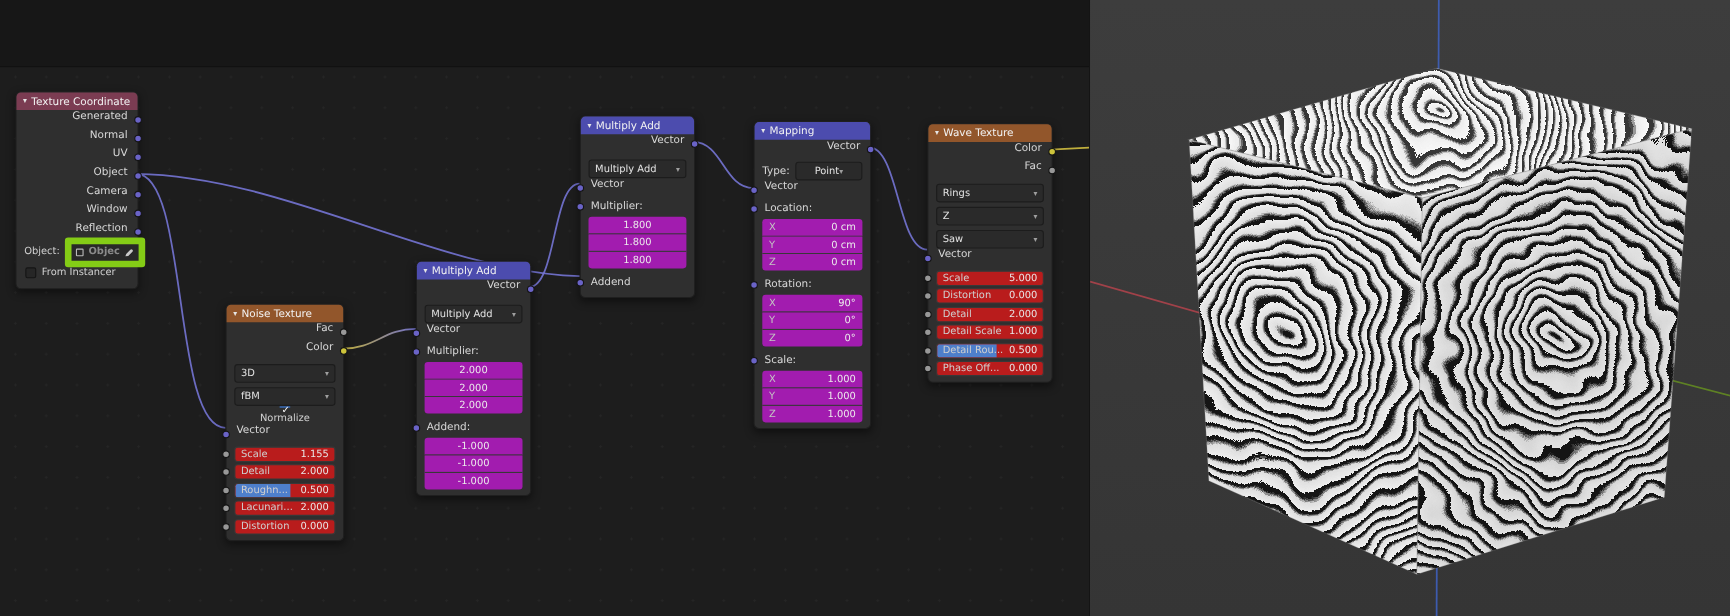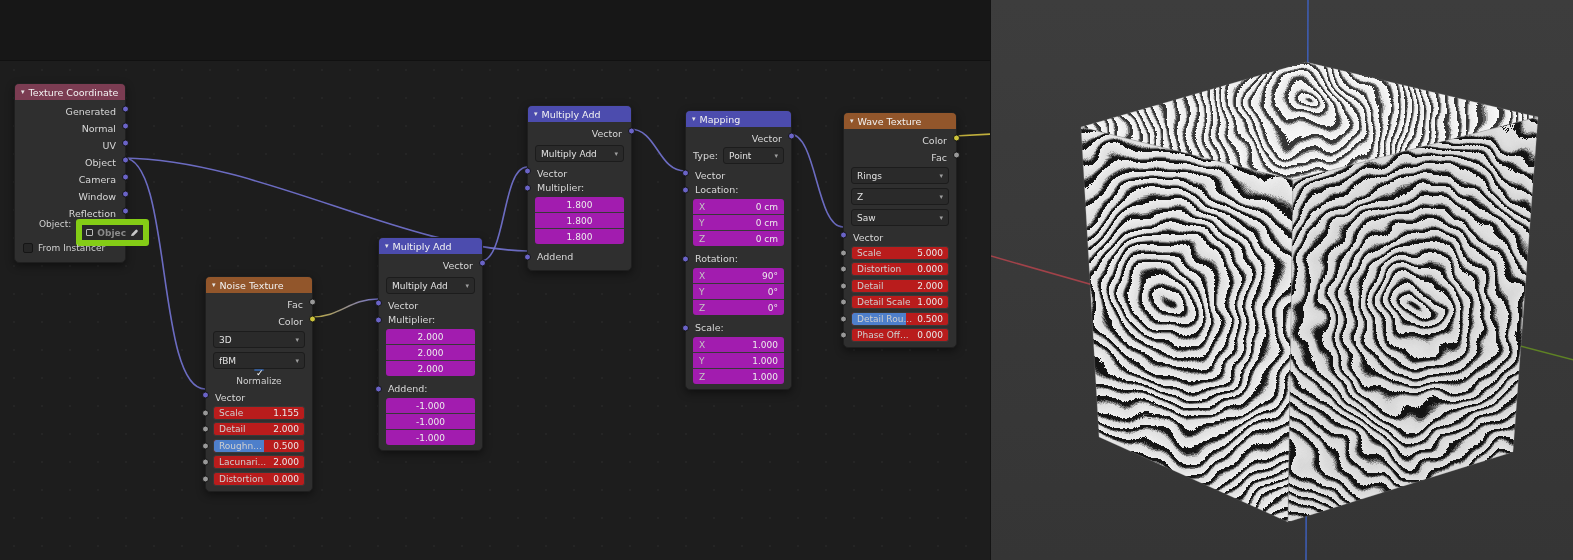--- a/index.html
+++ b/index.html
@@ -12,21 +12,21 @@
   .top-strip{position:absolute;left:0;top:0;width:990px;height:60px;background:#171717;
     border-bottom:1px solid #111;z-index:0;}
   svg.noodles{position:absolute;left:0;top:0;z-index:1;}
   .node{position:absolute;z-index:2;background:#2f2f2f;border:1px solid #1f1f1f;border-radius:5px;
     box-shadow:0 3px 8px rgba(0,0,0,0.45);}
   .nhead{height:16px;border-radius:4px 4px 0 0;display:flex;align-items:center;gap:4px;
     padding:0 6px;font-size:9.5px;color:#f2f2f2;white-space:nowrap;overflow:hidden;}
   .h-input{background:#7b3c52;} .h-texture{background:#92562b;} .h-vector{background:#4c4cae;}
   .chev{font-size:7px;color:#e6e6e6;line-height:16px;}
   .nbody{padding-bottom:5px;}
-  .row{height:17px;display:flex;align-items:flex-end;position:relative;padding:0 9px;
+  .row{height:17px;display:flex;align-items:flex-start;position:relative;padding:0 9px;
     font-size:9.5px;color:#d8d8d8;white-space:nowrap;}
   .row.out{justify-content:flex-end;}
   .sock{position:absolute;width:7px;height:7px;border-radius:50%;border:1px solid #141414;
     top:50%;transform:translateY(-50%);box-sizing:border-box;}
   .sock.in{left:-4px;} .sock.outS{right:-4px;}
   .vec{background:#6a63c7;} .col{background:#cdc43b;} .val{background:#989898;}
   .dd{height:15px;margin:4px 7px 0 7px;background:#2a2a2a;border:1px solid #1c1c1c;border-radius:3px;
     display:flex;align-items:center;justify-content:space-between;padding:0 5px;font-size:9px;color:#e2e2e2;}
   .dd .dca{font-size:7px;color:#9f9f9f;}
   .mt6{margin-top:6px;} .mt4{margin-top:4px;}
@@ -42,22 +42,22 @@
   .vfield{height:15px;margin:0 7px;background:#a21caf;border-bottom:1px solid #383838;
     display:flex;align-items:center;justify-content:center;font-size:9px;color:#ececec;}
   .vstack .vfield:first-child{border-radius:3px 3px 0 0;}
   .vstack .vfield:last-child{border-radius:0 0 3px 3px;border-bottom:none;}
   .vfield.axis{justify-content:space-between;padding:0 6px;}
   .vfield.axis .ax{color:#c4c4c4;}
   .lblrow{height:17px;display:flex;align-items:center;position:relative;padding:0 9px;
     font-size:9.5px;color:#d8d8d8;}
   .typerow{height:17px;display:flex;align-items:center;gap:5px;position:relative;
     padding:0 7px;font-size:9.5px;color:#d8d8d8;margin-top:3px;}
-  .typerow .dd{flex:1;margin:0;}
-  .objrow{height:20px;display:flex;gap:5px;padding:0 24px;font-size:9px;color:#d0d0d0;}
+  .typerow .dd{flex:1;margin:0;justify-content:center;}
+  .objrow{height:20px;display:flex;align-items:center;gap:5px;padding:0 7px;font-size:9px;color:#d0d0d0;}
   .objfield{flex:1;height:15px;background:#282828;border:6px solid #84cc16;border-radius:3px;
     display:flex;align-items:center;gap:4px;padding:0 4px;font-weight:bold;}
   .obj-ico{width:7px;height:7px;border:1px solid #b9b9b9;border-radius:1px;box-sizing:border-box;}
   .ph{color:#8a8a8a;font-size:9px;flex:1;overflow:hidden;}
   .chkrow{height:18px;display:flex;align-items:center;gap:5px;padding:0 8px;font-size:9px;color:#d0d0d0;}
   .chk{width:10px;height:10px;background:#262626;border:1px solid #151515;border-radius:2px;
     box-sizing:border-box;position:relative;}
   .chk.on{background:#4772b3;border-color:#355b94;}
   .chk.on::after{content:"✓";position:absolute;left:1px;top:-2px;font-size:9px;color:#fff;}
   

